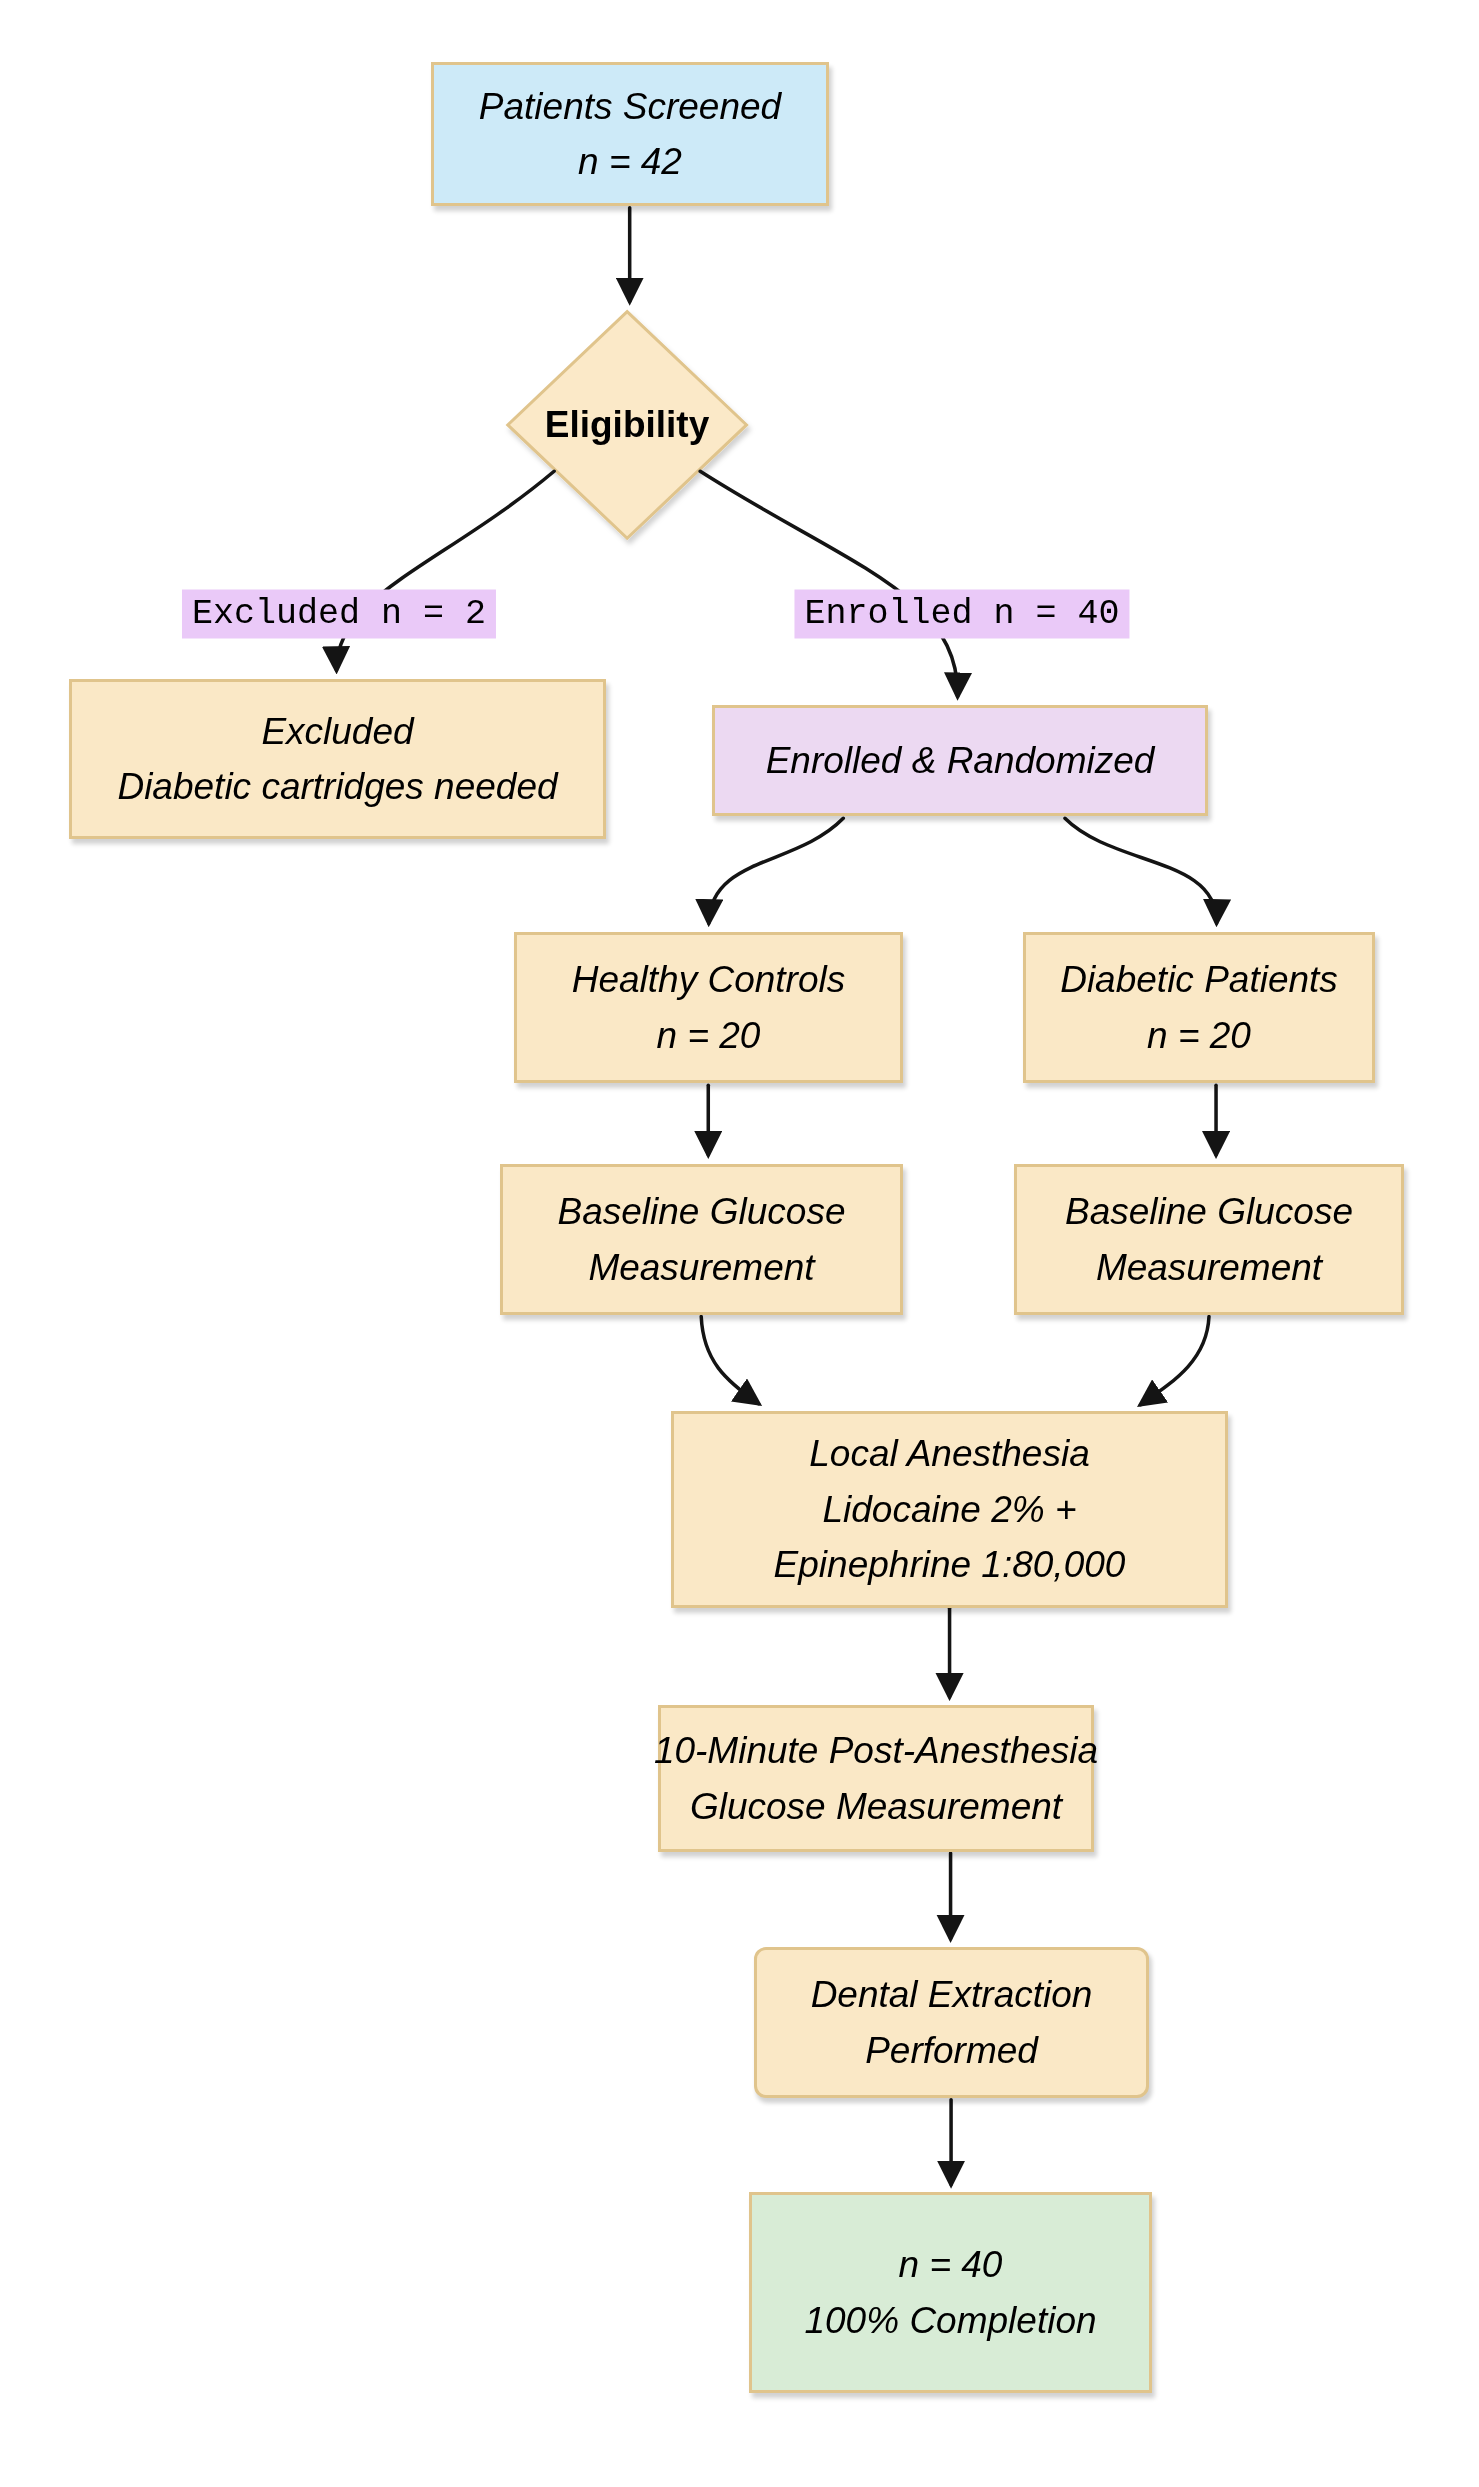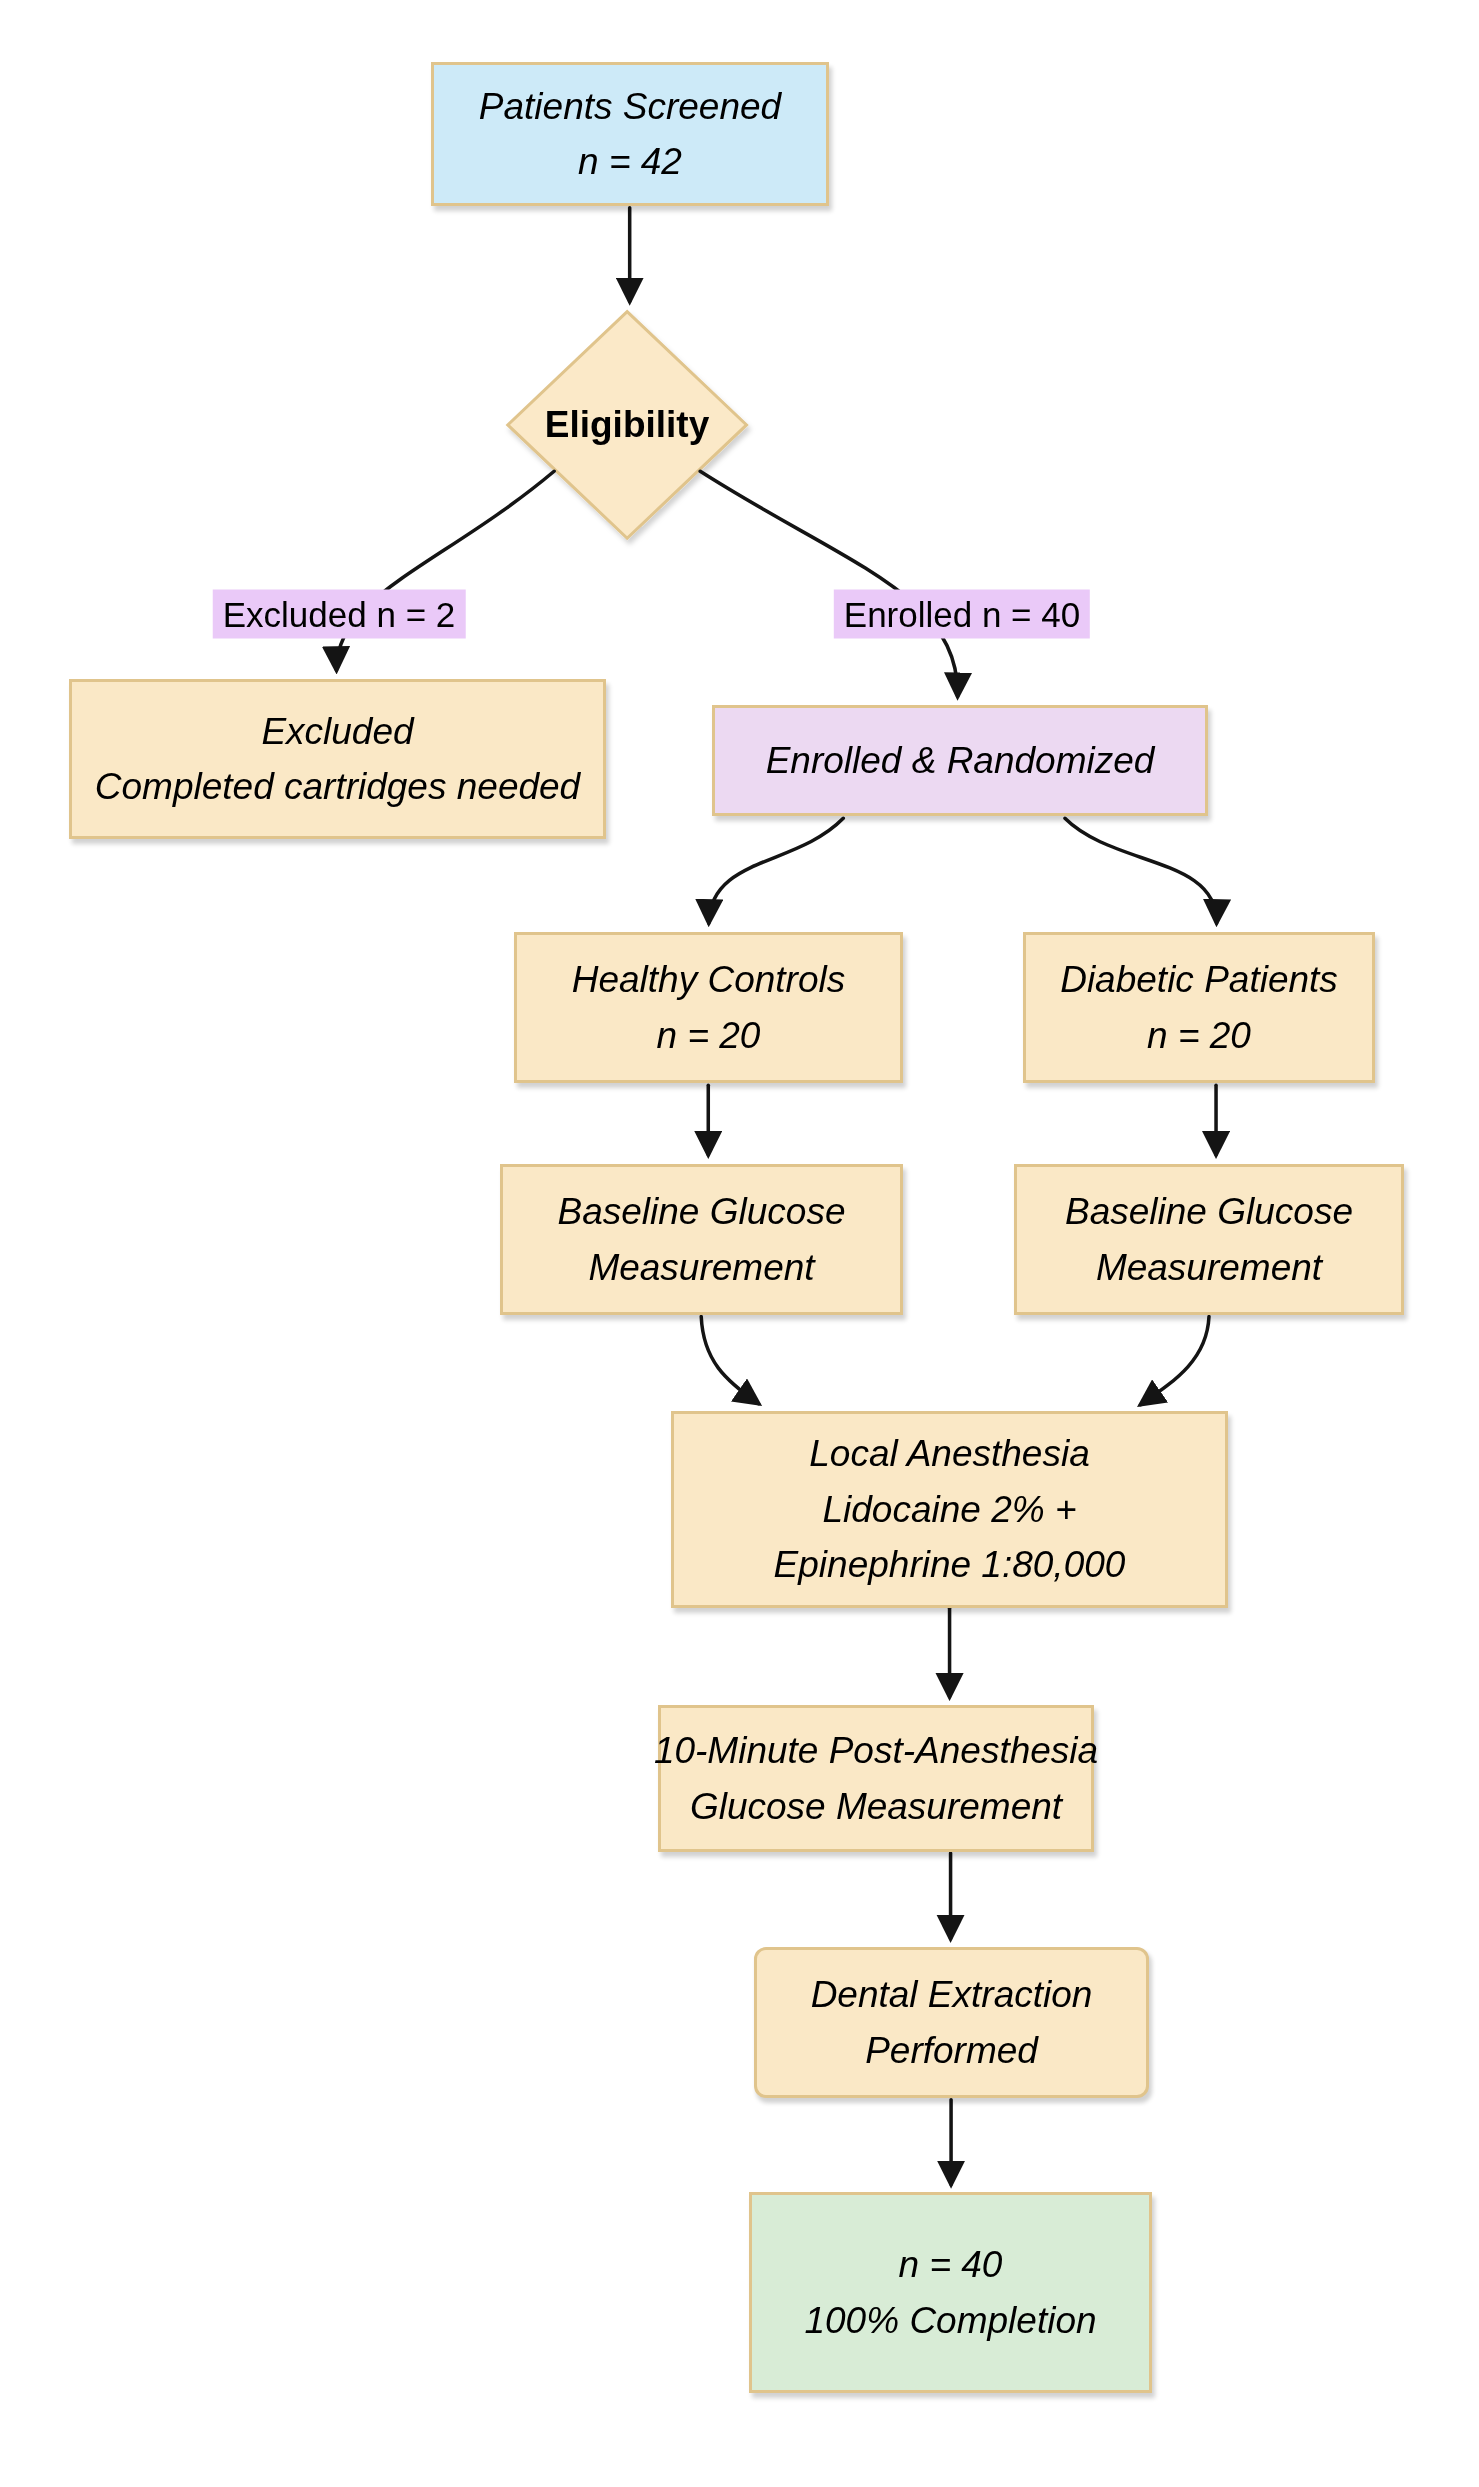--- a/index.html
+++ b/index.html
@@ -66,20 +66,21 @@
   }
   .edge-label {
     position: absolute;
     transform: translate(-50%, -50%);
     background: var(--edge-label-fill, #eac9f8);
     font-size: 35px;
     line-height: 1.0;
     padding: 7px 10px;
     white-space: nowrap;
     color: var(--text, #000);
+    font-family: Liberation Mono, monospace;
   }
 </style>
 </head>
 <body>
 
 <div id="page">
 
   <svg class="edges" viewBox="0 0 2936 4936">
     <defs>
       <marker id="arrowhead" viewBox="0 0 10 10" refX="8.5" refY="5" markerWidth="56" markerHeight="56" markerUnits="userSpaceOnUse" orient="auto-start-reverse">
@@ -112,21 +113,21 @@
   </div>
 
   <div class="diamond-label" style="left:627px; top:425px;font-weight:bold;">Eligibility</div>
 
   <div class="edge-label" style="left:339px; top:614px;">Excluded n = 2</div>
 
   <div class="edge-label" style="left:962px; top:614px;">Enrolled n = 40</div>
 
   <div class="node fill-tan" style="left:69px; top:679px; width:537px; height:160px;">
     <span class="ln">Excluded</span>
-    <span class="ln">Completed cartridges needed</span>
+    <span class="ln">Diabetic cartridges needed</span>
   </div>
 
   <div class="node fill-purple" style="left:712px; top:705px; width:496px; height:111px;">
     <span class="ln">Enrolled &amp; Randomized</span>
   </div>
 
   <div class="node fill-tan" style="left:514px; top:932px; width:389px; height:151px;">
     <span class="ln">Healthy Controls</span>
     <span class="ln">n = 20</span>
   </div>

